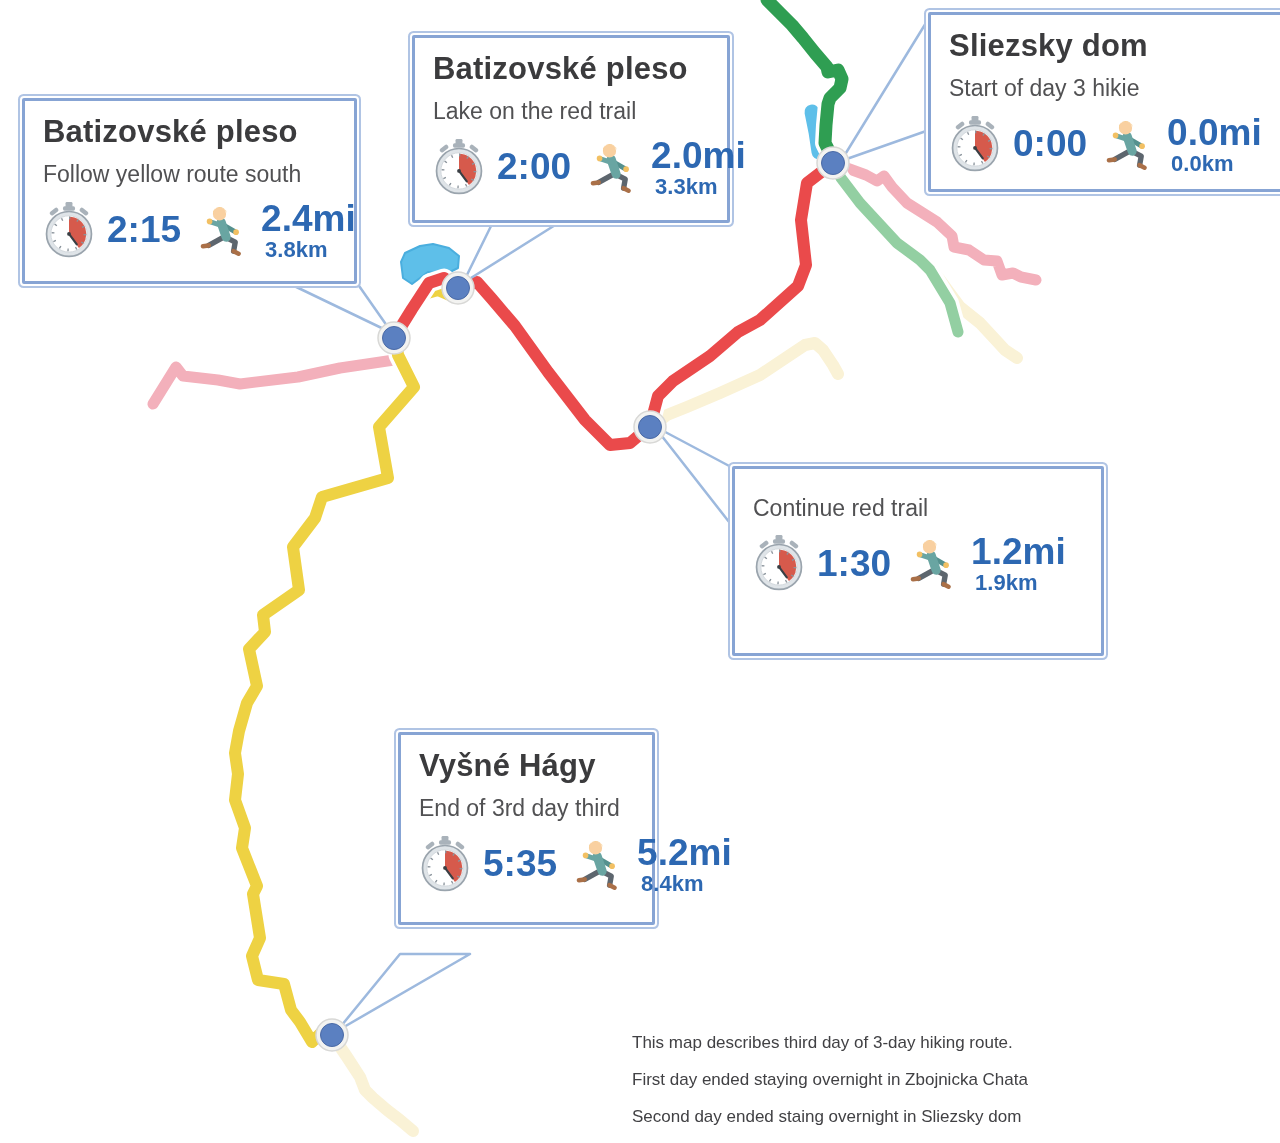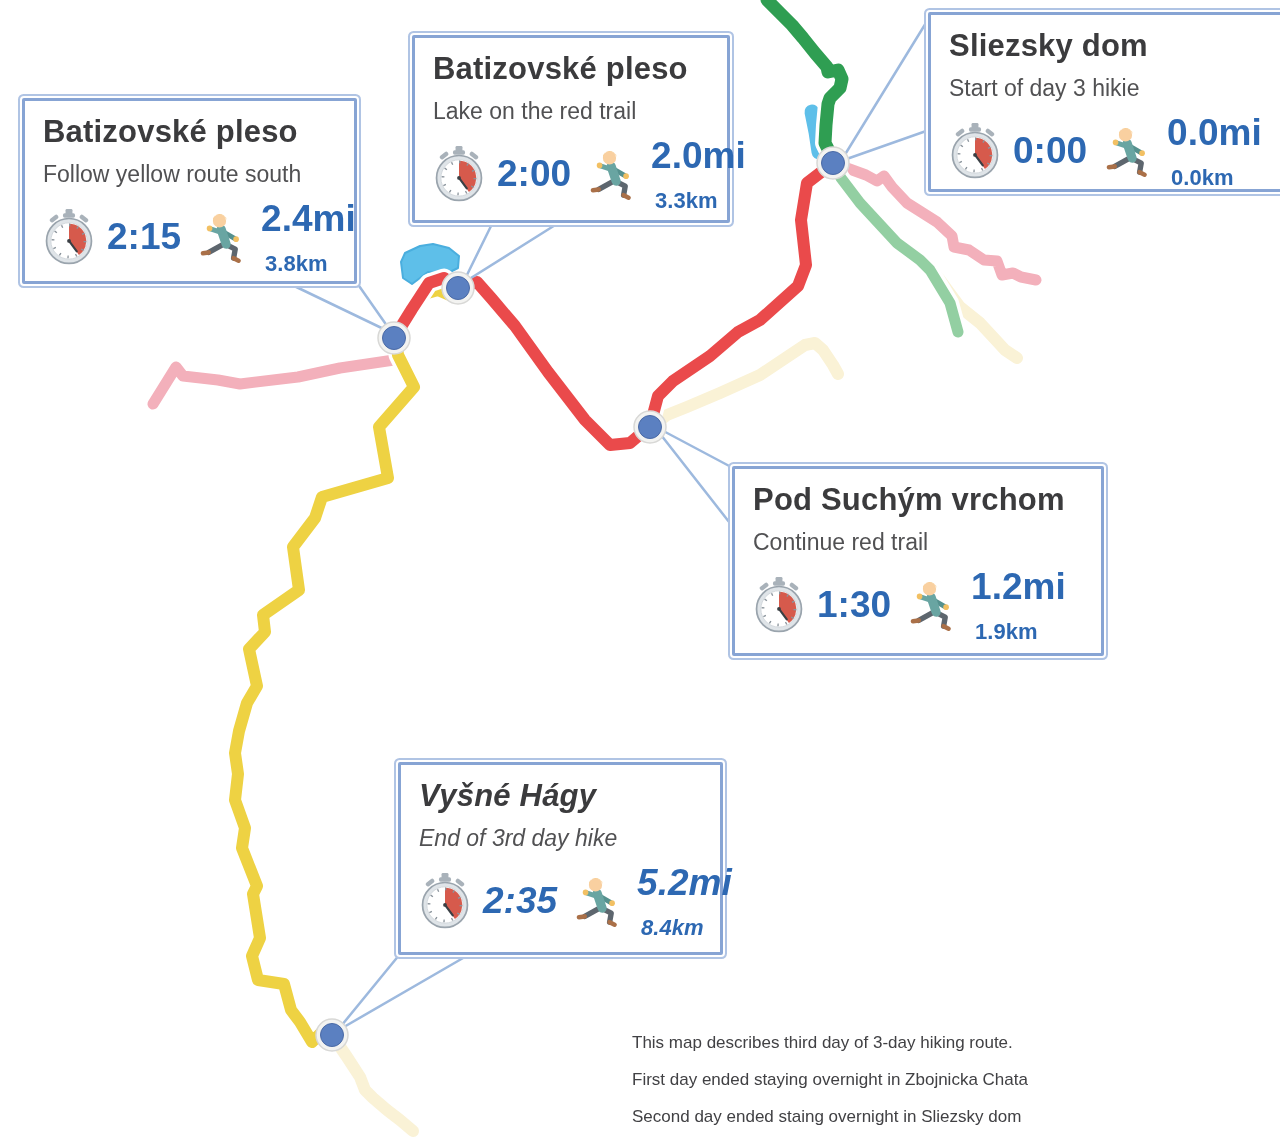--- a/index.html
+++ b/index.html
@@ -11,26 +11,26 @@
            box-shadow:0 0 0 2px #ffffff,0 0 0 4px #b0c4e4;
            padding:14px 18px 10px 18px;}
   .co-title{font-size:31px;font-weight:700;color:#3b3b3d;letter-spacing:.2px;line-height:1.1;}
   .co-sub{font-size:23px;color:#515153;margin-top:12px;line-height:1.15;}
   .co-row{display:flex;align-items:center;margin-top:12px;}
   .ic-watch{width:52px;height:57px;flex:0 0 auto;}
   .ic-run{width:50px;height:53px;flex:0 0 auto;margin-left:16px;}
   .co-time{font-size:37px;font-weight:700;color:#2d68b2;margin-left:12px;white-space:nowrap;}
   .co-dist{display:flex;flex-direction:column;margin-left:14px;line-height:1;}
   .co-mi{font-size:37px;font-weight:700;color:#2d68b2;white-space:nowrap;}
-  .co-km{font-size:22px;font-weight:700;color:#2d68b2;margin-top:16px;margin-left:4px;}
+  .co-km{font-size:22px;font-weight:700;color:#2d68b2;margin-top:2px;margin-left:4px;}
   .c1{left:22px;top:98px;width:335px;height:186px;}
   .c2{left:412px;top:35px;width:318px;height:188px;}
   .c3{left:928px;top:12px;width:404px;height:180px;}
   .c4{left:732px;top:466px;width:372px;height:190px;}
-  .c5{left:398px;top:762px;width:325px;height:193px;font-style:italic;}
+  .c5{left:398px;top:732px;width:257px;height:193px;}
   .footnote{position:absolute;left:632px;top:1024px;width:648px;
             font-size:17px;line-height:37px;color:#414144;}
   .hidden-defs{position:absolute;width:0;height:0;overflow:hidden;}
 </style>
 </head>
 <body>
 
 <div id="stage">
 
   <svg class="hidden-defs" aria-hidden="true">
@@ -180,45 +180,44 @@
           <use href="#sym-runner"></use>
         </svg>
       <div class="co-dist">
         <div class="co-mi">0.0mi</div>
         <div class="co-km">0.0km</div>
       </div>
     </div>
   </div>
 
   <div class="callout c4">
-    <div class="co-title">Pod Suchým vrchom</div>
     <div class="co-sub">Continue red trail</div>
     <div class="co-row">
       <svg class="ic-watch">
           <use href="#sym-stopwatch"></use>
         </svg>
       <div class="co-time">1:30</div>
       <svg class="ic-run">
           <use href="#sym-runner"></use>
         </svg>
       <div class="co-dist">
         <div class="co-mi">1.2mi</div>
         <div class="co-km">1.9km</div>
       </div>
     </div>
   </div>
 
   <div class="callout c5">
     <div class="co-title">Vyšné Hágy</div>
-    <div class="co-sub">End of 3rd day hike</div>
-    <div class="co-row">
-      <svg class="ic-watch">
-          <use href="#sym-stopwatch"></use>
-        </svg>
-      <div class="co-time">2:35</div>
+    <div class="co-sub">End of 3rd day third</div>
+    <div class="co-row">
+      <svg class="ic-watch">
+          <use href="#sym-stopwatch"></use>
+        </svg>
+      <div class="co-time">5:35</div>
       <svg class="ic-run">
           <use href="#sym-runner"></use>
         </svg>
       <div class="co-dist">
         <div class="co-mi">5.2mi</div>
         <div class="co-km">8.4km</div>
       </div>
     </div>
   </div>
 

